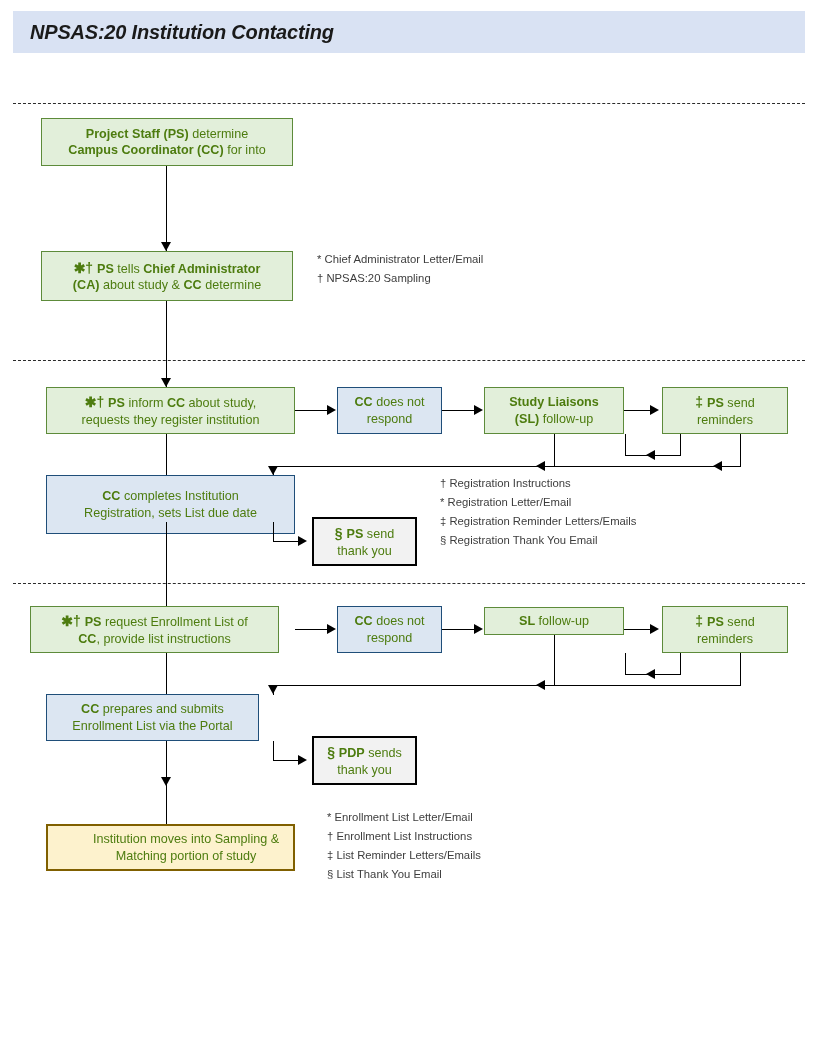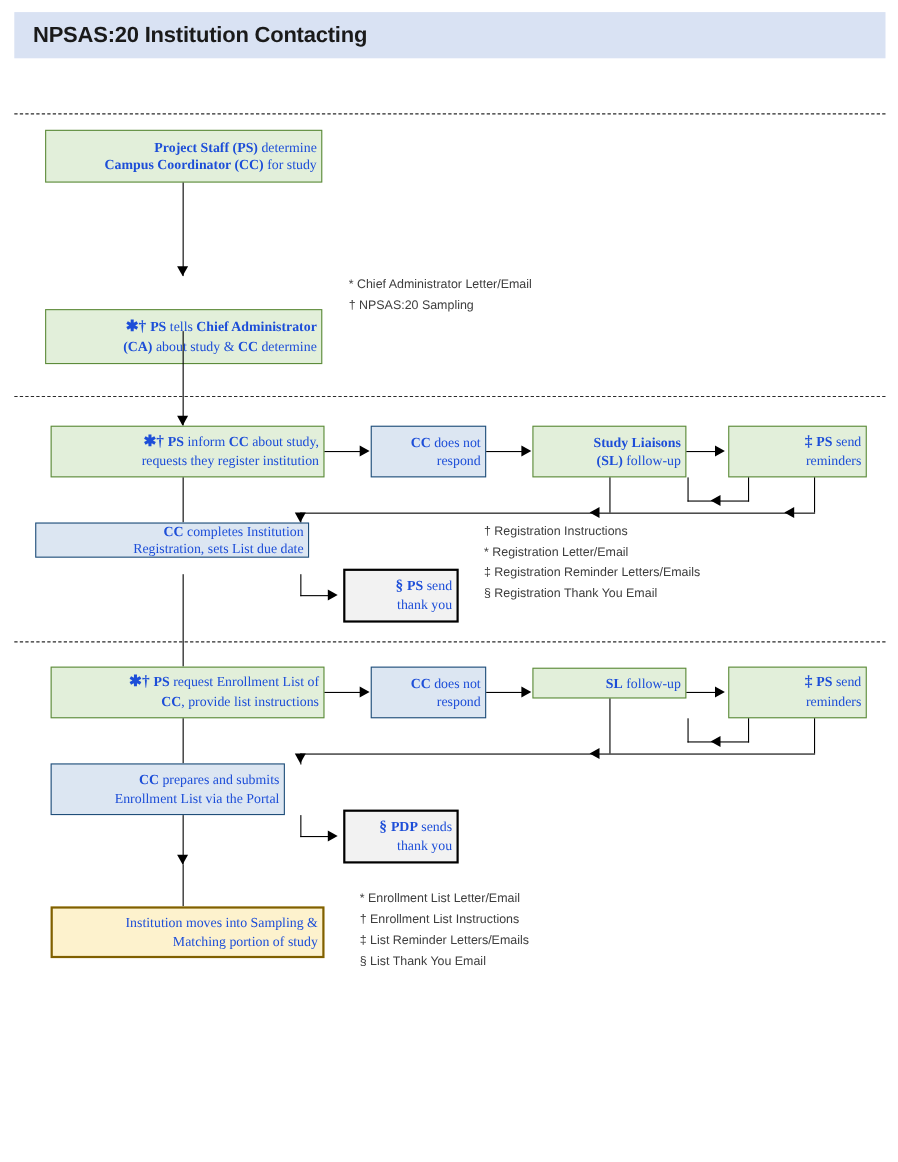--- a/index.html
+++ b/index.html
@@ -15,21 +15,21 @@
     overflow: hidden;
     background: #ffffff;
   }
 
   
   #title-bar {
     position: absolute;
     left: 13px; top: 11px;
     width: 792px; height: 42px;
     background: #d9e2f3;
-    display: flex; align-items: center;
+    display: flex; align-items: center; font-style: italic;
   }
   #title-text {
     padding-left: 17px;
     font-size: 20px;
     font-weight: bold;
     color: #1a1a1a;
     letter-spacing: -0.2px;
     white-space: nowrap;
   }
 
@@ -41,26 +41,25 @@
     height: 0;
     border-top: 1.4px dashed #2b2b2b;
   }
 
   
   .node {
     position: absolute;
     display: flex;
     align-items: center;
     justify-content: center;
-    text-align: right;
+    text-align: center;
     line-height: 1.30;
     font-size: 12.6px;
-    color: #1d4ed8;
+    color: #4d7c0f;
     padding: 2px 4px;
-    font-family: Liberation Serif, serif;
   }
   .node .inner { width: 100%; }
 
   .green {
     background: #e2efda;
     border: 1.8px solid #5d8b3a;
   }
   .blue {
     background: #dce6f2;
     border: 1.8px solid #1f4e79;
@@ -129,28 +128,28 @@
     <div id="title-text">NPSAS:20 Institution Contacting</div>
   </div>
 
   <div class="divider" style="top:103px;"></div>
   <div class="divider" style="top:360px;"></div>
   <div class="divider" style="top:583px;"></div>
 
   <div class="node green" style="left:41px; top:118px; width:252px; height:48px;">
     <div class="inner">
       <div><span class="b">Project Staff (PS)</span><span> determine</span></div>
-      <div><span class="b">Campus Coordinator (CC)</span><span> for study</span></div>
+      <div><span class="b">Campus Coordinator (CC)</span><span> for into</span></div>
     </div>
   </div>
 
   <div class="vline" style="left:166px; top:166px; height:85px;"></div>
   <div class="arrow-down" style="left:161px; top:242px;"></div>
 
-  <div class="node green" style="left:41px; top:251px; width:252px; height:50px;margin-top:30px;">
+  <div class="node green" style="left:41px; top:251px; width:252px; height:50px;">
     <div class="inner">
       <div><span class="sym">✱† </span><span class="b">PS</span><span> tells </span><span class="b">Chief Administrator</span></div>
       <div><span class="b">(CA)</span><span> about study &amp; </span><span class="b">CC</span><span> determine</span></div>
     </div>
   </div>
 
   <div class="legend" style="left:317px; top:250px;">
     <div>* Chief Administrator Letter/Email</div>
     <div>† NPSAS:20 Sampling</div>
   </div>
@@ -203,21 +202,21 @@
   <div class="vline" style="left:740px; top:434px; height:32px;"></div>
   <div class="hline" style="left:273px; top:466px; width:468px;"></div>
   <div class="vline" style="left:554px; top:434px; height:32px;"></div>
   <div class="arrow-left" style="left:536px; top:461px;"></div>
   <div class="arrow-left" style="left:713px; top:461px;"></div>
   <div class="vline" style="left:273px; top:466px; height:10px;"></div>
   <div class="arrow-down" style="left:268px; top:466px;"></div>
 
   <div class="vline" style="left:166px; top:434px; height:41px;"></div>
 
-  <div class="node blue" style="left:32px; top:475px; width:249px; height:32px;">
+  <div class="node blue" style="left:46px; top:475px; width:249px; height:59px;">
     <div class="inner">
       <div><span class="b">CC</span><span> completes Institution</span></div>
       <div><span>Registration, sets List due date</span></div>
     </div>
   </div>
 
   <div class="vline" style="left:273px; top:522px; height:20px;"></div>
   <div class="hline" style="left:273px; top:541px; width:30px;"></div>
   <div class="arrow-right" style="left:298px; top:536px;"></div>
 
@@ -230,21 +229,21 @@
 
   <div class="legend" style="left:440px; top:474px;">
     <div>† Registration Instructions</div>
     <div>* Registration Letter/Email</div>
     <div>‡ Registration Reminder Letters/Emails</div>
     <div>§ Registration Thank You Email</div>
   </div>
 
   <div class="vline" style="left:166px; top:522px; height:84px;"></div>
 
-  <div class="node green" style="left:46px; top:606px; width:249px; height:47px;">
+  <div class="node green" style="left:30px; top:606px; width:249px; height:47px;">
     <div class="inner">
       <div><span class="sym">✱† </span><span class="b">PS</span><span> request  Enrollment  List of</span></div>
       <div><span class="b">CC</span><span>, provide list instructions</span></div>
     </div>
   </div>
 
   <div class="hline" style="left:295px; top:629px; width:38px;"></div>
   <div class="arrow-right" style="left:327px; top:624px;"></div>
 
   <div class="node blue" style="left:337px; top:606px; width:105px; height:47px;">

